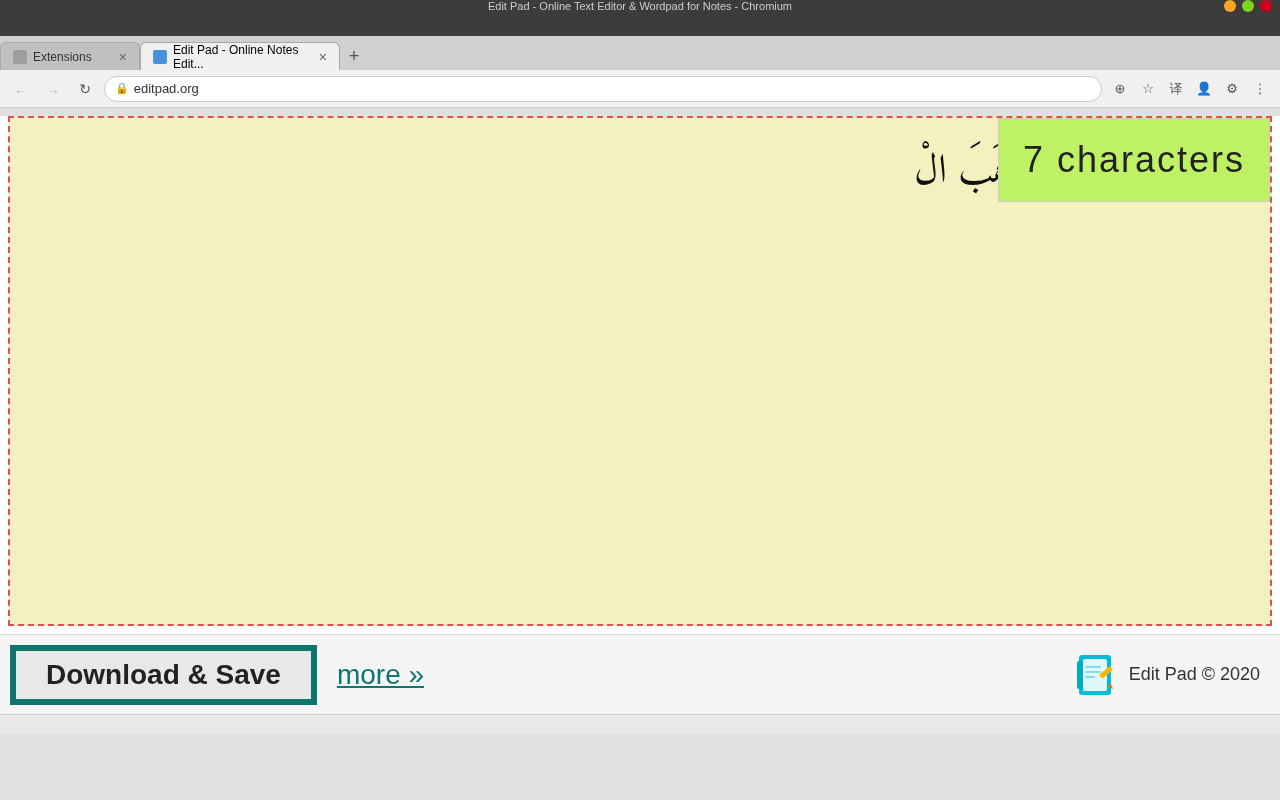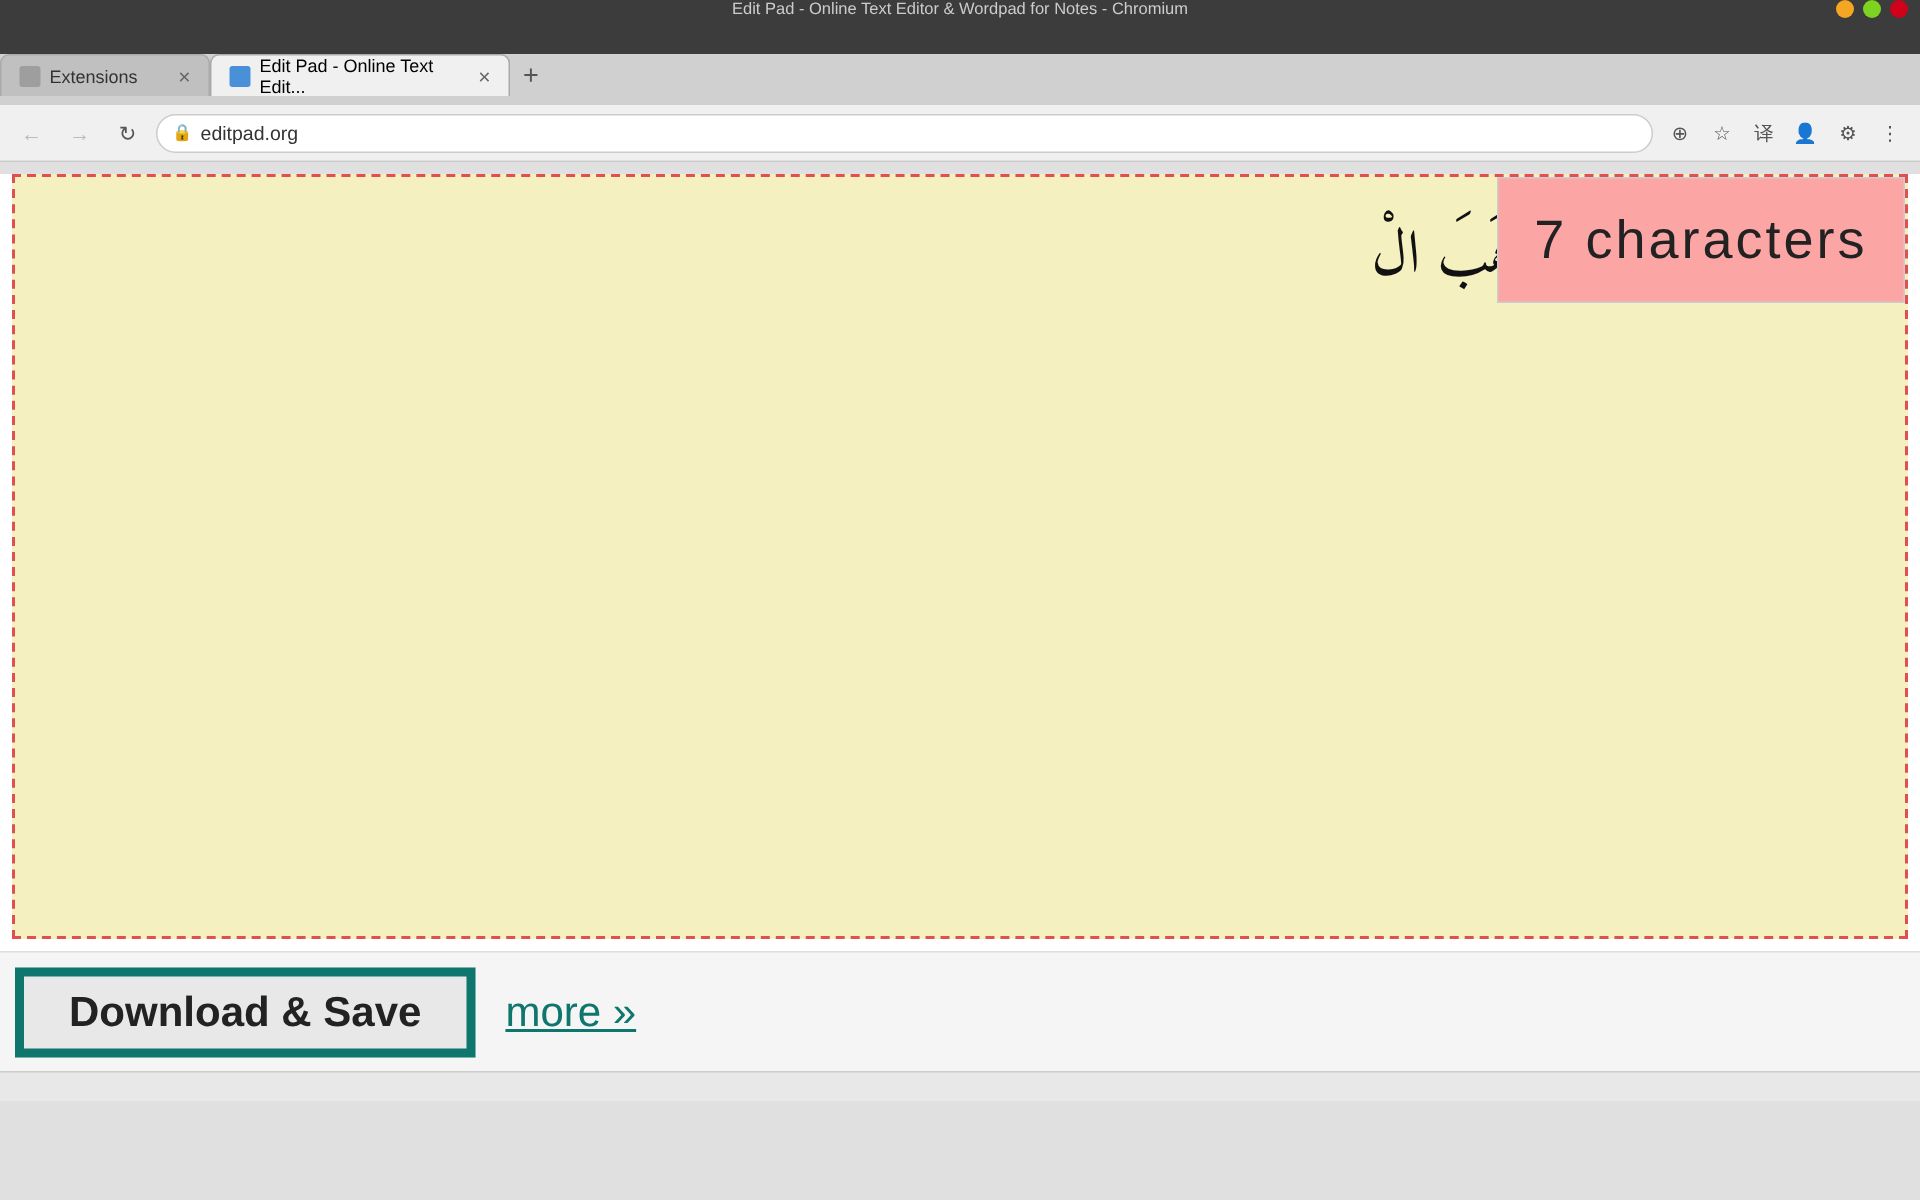--- a/index.html
+++ b/index.html
@@ -31,21 +31,21 @@
       display: inline-block;
     }
     .btn-minimize { background: #f5a623; }
     .btn-maximize { background: #7ed321; }
     .btn-close { background: #d0021b; }
 
     .tabs-bar {
       background: #d0d0d0;
       height: 34px;
       display: flex;
-      align-items: flex-start;
+      align-items: flex-end;
       padding-left: 0;
     }
     .tab {
       height: 28px;
       padding: 0 12px;
       display: flex;
       align-items: center;
       font-size: 12px;
       color: #333;
       background: #c0c0c0;
@@ -151,21 +151,21 @@
       margin: 8px;
       border: 2px dashed #e05050;
       background: #f5f0c0;
       position: relative;
       height: 510px;
     }
     .char-counter {
       position: absolute;
       top: 0;
       right: 0;
-      background: #fca5a5;
+      background: #bef264;
       border: 1px solid #ccc;
       padding: 20px 24px;
       font-size: 36px;
       font-weight: normal;
       color: #222;
       letter-spacing: 2px;
     }
     .editor-text-area {
       width: 100%;
       height: 100%;
@@ -257,21 +257,21 @@
 </div>
 
 <div class="tabs-bar">
   <div class="tab">
     <div class="tab-favicon" style="background:#9e9e9e;"></div>
     <span>Extensions</span>
     <span class="tab-close">×</span>
   </div>
   <div class="tab active">
     <div class="tab-favicon" style="background:#4a90d9;"></div>
-    <span>Edit Pad - Online Text Edit...</span>
+    <span>Edit Pad - Online Notes Edit...</span>
     <span class="tab-close">×</span>
   </div>
   <div class="tab-new">
     <span>+</span>
   </div>
 </div>
 
 <div class="address-bar">
   <div class="nav-btn disabled">
     <span>←</span>
@@ -326,18 +326,37 @@
         <span>ذَهَبَ الْ</span>
       </div>
     </div>
 
   </div>
 
   <div class="footer-bar">
     <button class="download-btn">Download &amp; Save</button>
     <a class="more-link">more »</a>
 
+    <div class="copyright-area">
+
+      <div class="editpad-logo">
+        <svg width="48" height="48" viewBox="0 0 48 48">
+
+          <rect x="6" y="4" width="32" height="40" rx="3" ry="3" fill="#00bcd4"></rect>
+          <rect x="10" y="8" width="24" height="32" rx="2" ry="2" fill="#e0f7fa"></rect>
+          <rect x="4" y="10" width="6" height="28" rx="2" ry="2" fill="#00acc1"></rect>
+
+          <rect x="26" y="24" width="14" height="5" rx="1" transform="rotate(-40 26 24)" fill="#ffb300"></rect>
+          <polygon points="35,36 38,33 40,38" fill="#ff6f00"></polygon>
+
+          <rect x="12" y="15" width="16" height="2" rx="1" fill="#80deea"></rect>
+          <rect x="12" y="20" width="16" height="2" rx="1" fill="#80deea"></rect>
+          <rect x="12" y="25" width="10" height="2" rx="1" fill="#80deea"></rect>
+        </svg>
+      </div>
+      <span>Edit Pad © 2020</span>
+    </div>
   </div>
 
 </div>
 
 <div class="status-bar">
 </div>
 
 </body></html>

